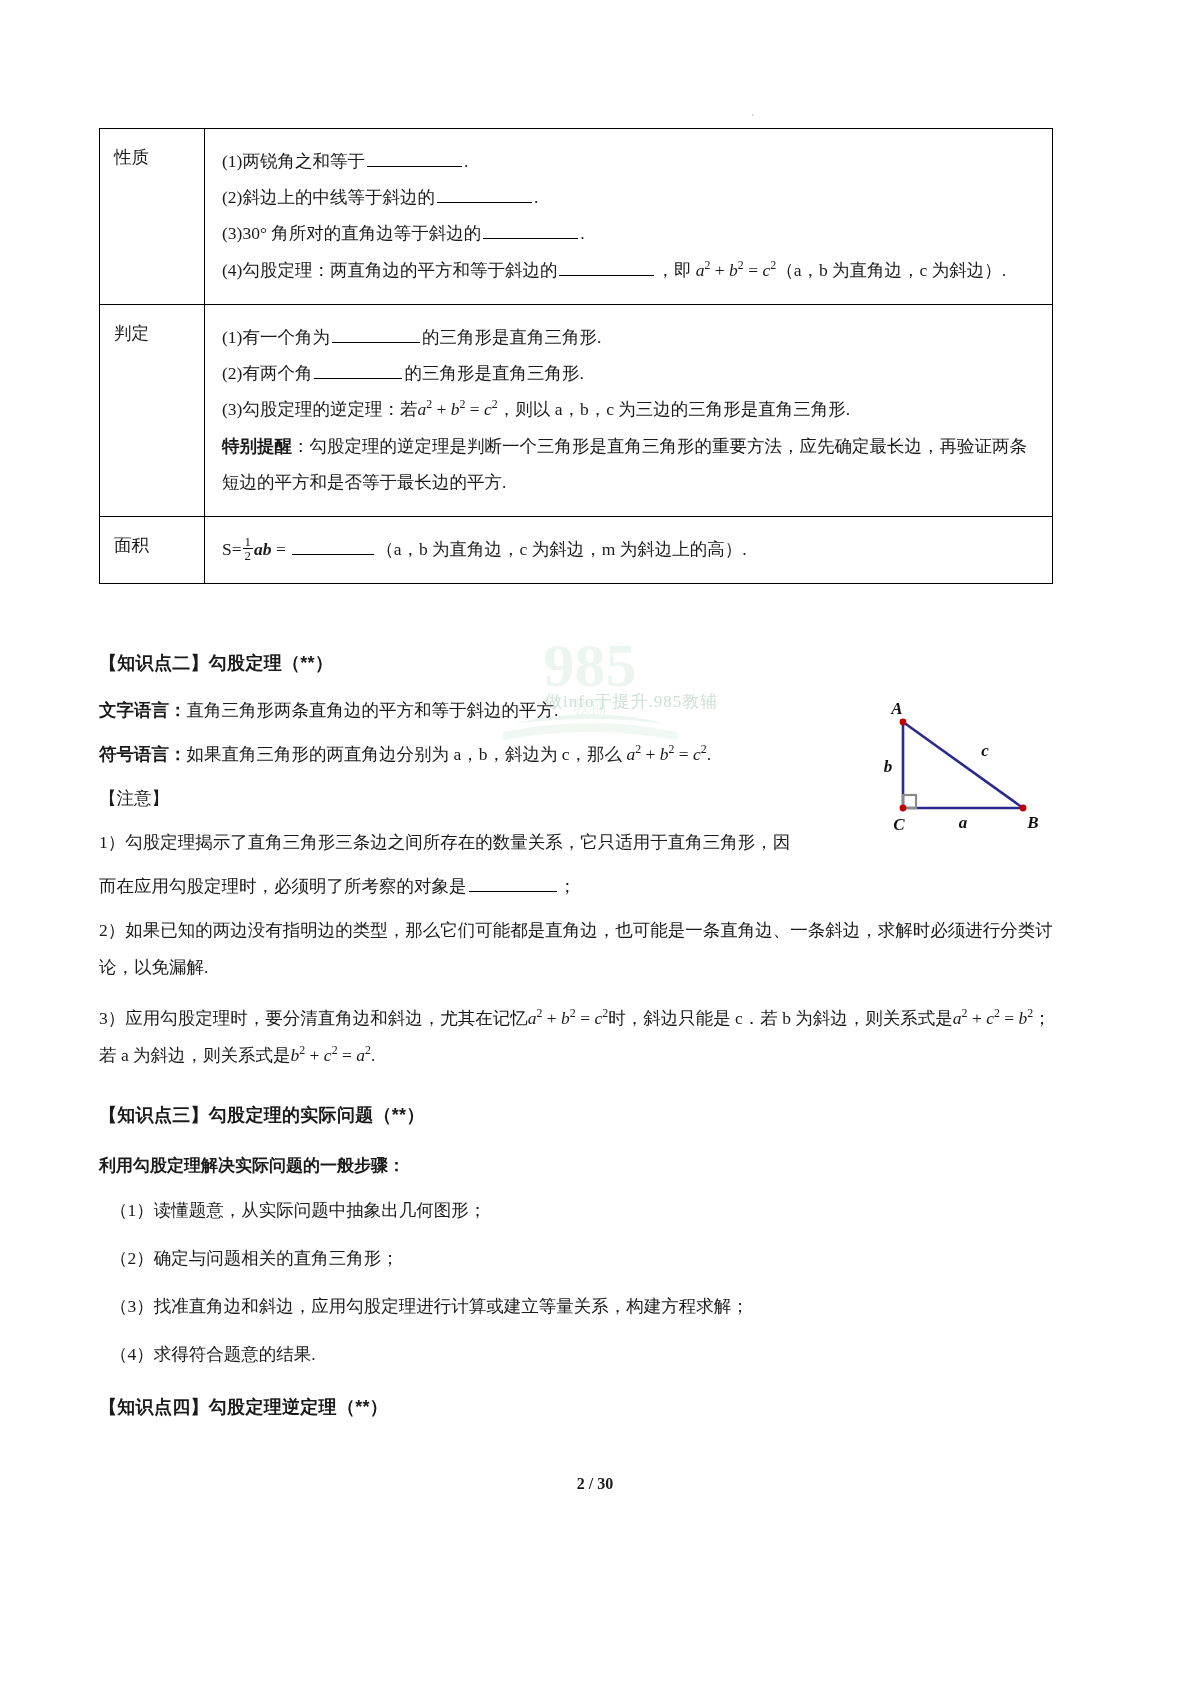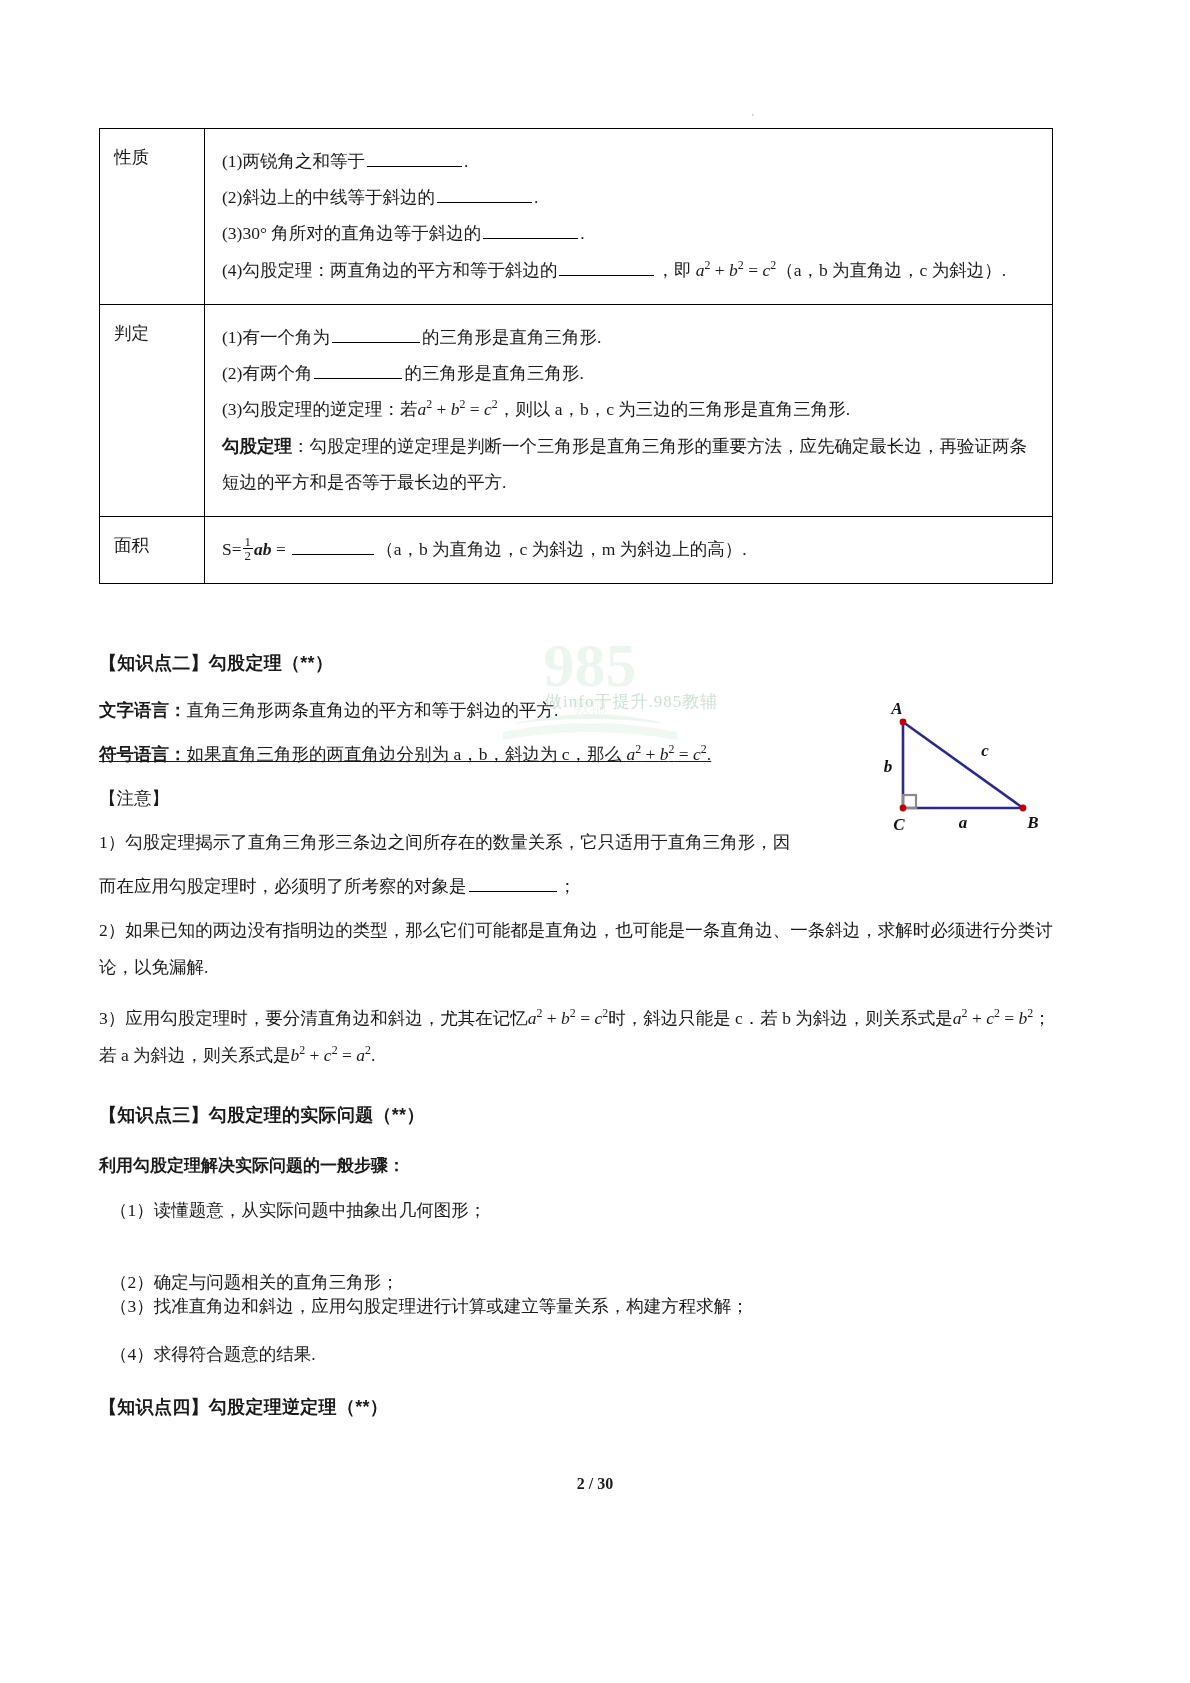--- a/index.html
+++ b/index.html
@@ -205,21 +205,21 @@
           <div class="line">
             <span>(1)有一个角为</span><span class="blank b-88"></span><span>的三角形是直角三角形.</span>
           </div>
           <div class="line">
             <span>(2)有两个角</span><span class="blank b-88"></span><span>的三角形是直角三角形.</span>
           </div>
           <div class="line">
             <span>(3)勾股定理的逆定理：若<span class="mi">a</span><sup>2</sup>&nbsp;+&nbsp;<span class="mi">b</span><sup>2</sup>&nbsp;=&nbsp;<span class="mi">c</span><sup>2</sup>，则以 a，b，c 为三边的三角形是直角三角形.</span>
           </div>
           <div class="wrapline">
-            <span class="lead">勾股定理</span><span>：勾股定理的逆定理是判断一个三角形是直角三角形的重要方法，应先确定最长边，再验证两条短边的平方和是否等于最长边的平方.</span>
+            <span class="lead">特别提醒</span><span>：勾股定理的逆定理是判断一个三角形是直角三角形的重要方法，应先确定最长边，再验证两条短边的平方和是否等于最长边的平方.</span>
           </div>
         </td>
       </tr>
 
       <tr>
         <td class="label">面积</td>
         <td class="body">
           <div class="line">
             <span>S=<span class="frac"><span class="num">1</span><span class="den">2</span></span><span class="mb">a</span><span class="mb">b</span>&nbsp;=&nbsp;</span><span class="blank b-82"></span><span>（a，b 为直角边，c 为斜边，m 为斜边上的高）.</span>
           </div>
@@ -227,21 +227,21 @@
       </tr>
     </tbody>
   </table>
 
   <div class="blk heading" style="left:99px; top:644px;">【知识点二】勾股定理（**）</div>
 
   <div class="blk" style="left:99px; top:692px;">
     <span class="lead">文字语言：</span><span>直角三角形两条直角边的平方和等于斜边的平方.</span>
   </div>
 
-  <div class="blk" style="left:99px; top:736px;text-decoration:underline;">
+  <div class="blk" style="left:99px; top:736px;">
     <span class="lead">符号语言：</span><span>如果直角三角形的两直角边分别为 a，b，斜边为 c，那么</span><span>&nbsp;<span class="mi">a</span><sup>2</sup>&nbsp;+&nbsp;<span class="mi">b</span><sup>2</sup>&nbsp;=&nbsp;<span class="mi">c</span><sup>2</sup>.</span>
   </div>
 
   <div class="blk" style="left:99px; top:780px;">【注意】</div>
 
   <div class="blk" style="left:99px; top:824px; width:780px;">1）勾股定理揭示了直角三角形三条边之间所存在的数量关系，它只适用于直角三角形，因</div>
 
   <div class="blk" style="left:99px; top:868px;">
     <span>而在应用勾股定理时，必须明了所考察的对象是</span><span class="blank b-88"></span><span>；</span>
   </div>
@@ -270,21 +270,21 @@
     <text x="13" y="72" text-anchor="middle" font-family="Liberation Serif, serif" font-size="17" font-style="italic" font-weight="bold" fill="#111">b</text>
     <text x="88" y="128" text-anchor="middle" font-family="Liberation Serif, serif" font-size="17" font-style="italic" font-weight="bold" fill="#111">a</text>
     <text x="110" y="56" text-anchor="middle" font-family="Liberation Serif, serif" font-size="17" font-style="italic" font-weight="bold" fill="#111">c</text>
   </svg>
 
   <div class="blk subhead" style="left:99px; top:1148px;">利用勾股定理解决实际问题的一般步骤：</div>
 
   <div class="blk heading" style="left:99px; top:1096px;">【知识点三】勾股定理的实际问题（**）</div>
 
   <div class="blk" style="left:110px; top:1192px;">（1）读懂题意，从实际问题中抽象出几何图形；</div>
-  <div class="blk" style="left:110px; top:1240px;margin-top:24px;">（2）确定与问题相关的直角三角形；</div>
+  <div class="blk" style="left:110px; top:1240px;">（2）确定与问题相关的直角三角形；</div>
   <div class="blk" style="left:110px; top:1288px;">（3）找准直角边和斜边，应用勾股定理进行计算或建立等量关系，构建方程求解；</div>
   <div class="blk" style="left:110px; top:1336px;">（4）求得符合题意的结果.</div>
 
   <div class="blk heading" style="left:99px; top:1388px;">【知识点四】勾股定理逆定理（**）</div>
 
   <div class="footer">2 / 30</div>
 
 </div>
 
 </body></html>

